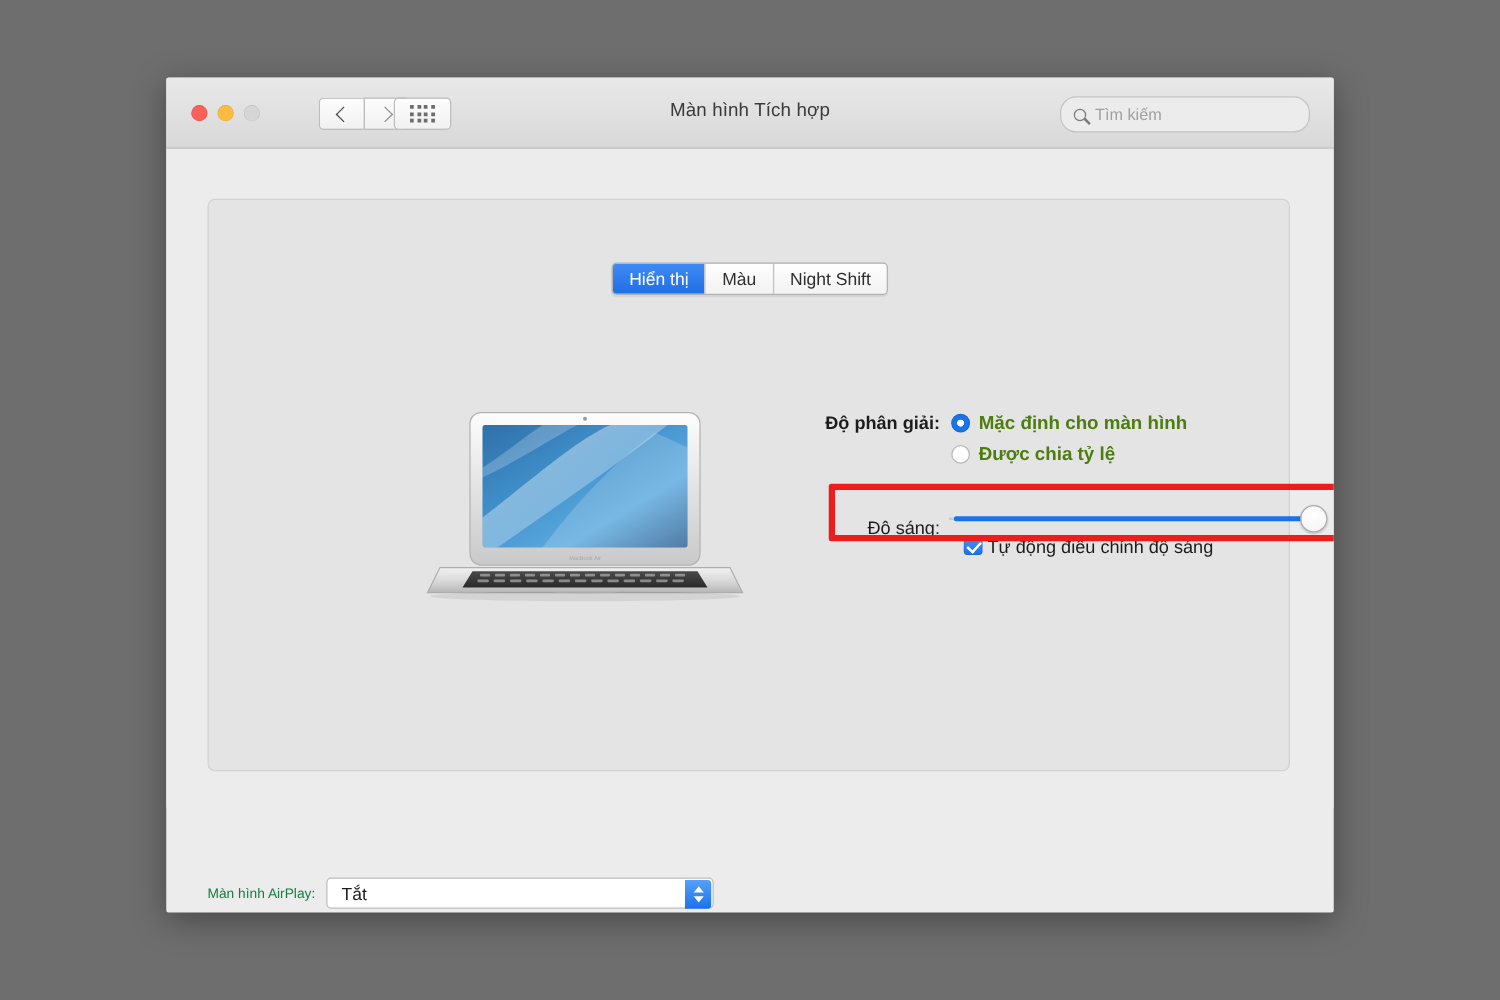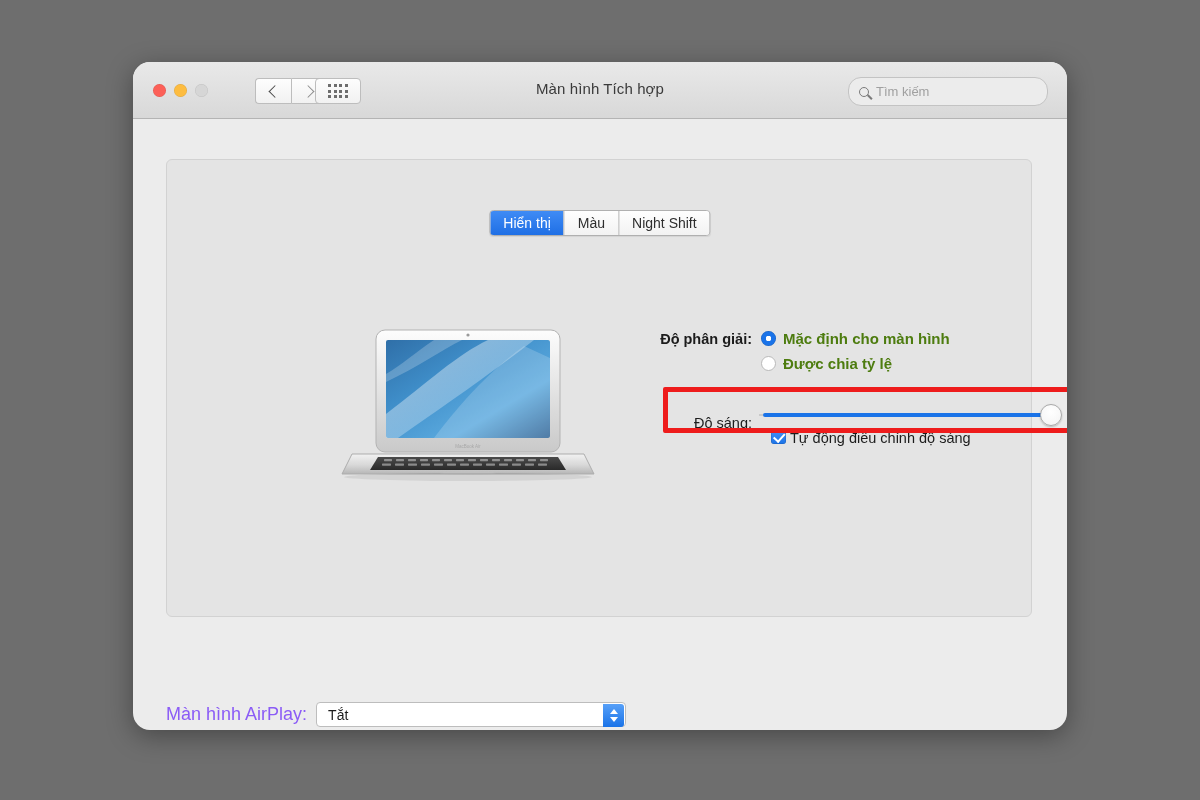--- a/index.html
+++ b/index.html
@@ -17,21 +17,21 @@
   }
 
   
   .window {
     position: absolute;
     left: 133px;
     top: 62px;
     width: 934px;
     height: 668px;
     background: #ececec;
-    border-radius: 17px;
+    border-radius: 2px;
     box-shadow: 0 6px 26px rgba(0,0,0,0.35);
     overflow: hidden;
   }
 
   
   .titlebar {
     position: relative;
     height: 57px;
     background: linear-gradient(to bottom, #e9e9e9 0%, #d8d8d8 100%);
     border-bottom: 1px solid #b4b4b4;
@@ -280,21 +280,21 @@
   .autobrightness { position: absolute; left: 138px; top: 100px; display: flex; }
 
   
   .airplayrow {
     position: absolute;
     left: 33px;
     top: 583px;
     display: flex;
     align-items: center;
   }
-  .airplaylabel { font-size: 18px; color: #8b5cf6; margin-right: 9px; }
+  .airplaylabel { font-size: 11px; color: #15803d; margin-right: 9px; }
   .popup {
     position: relative;
     width: 310px; height: 25px;
     background: #ffffff;
     border: 1px solid #bdbdbd;
     border-radius: 4px;
     display: flex;
     align-items: center;
     padding-left: 11px;
     font-size: 14px;

